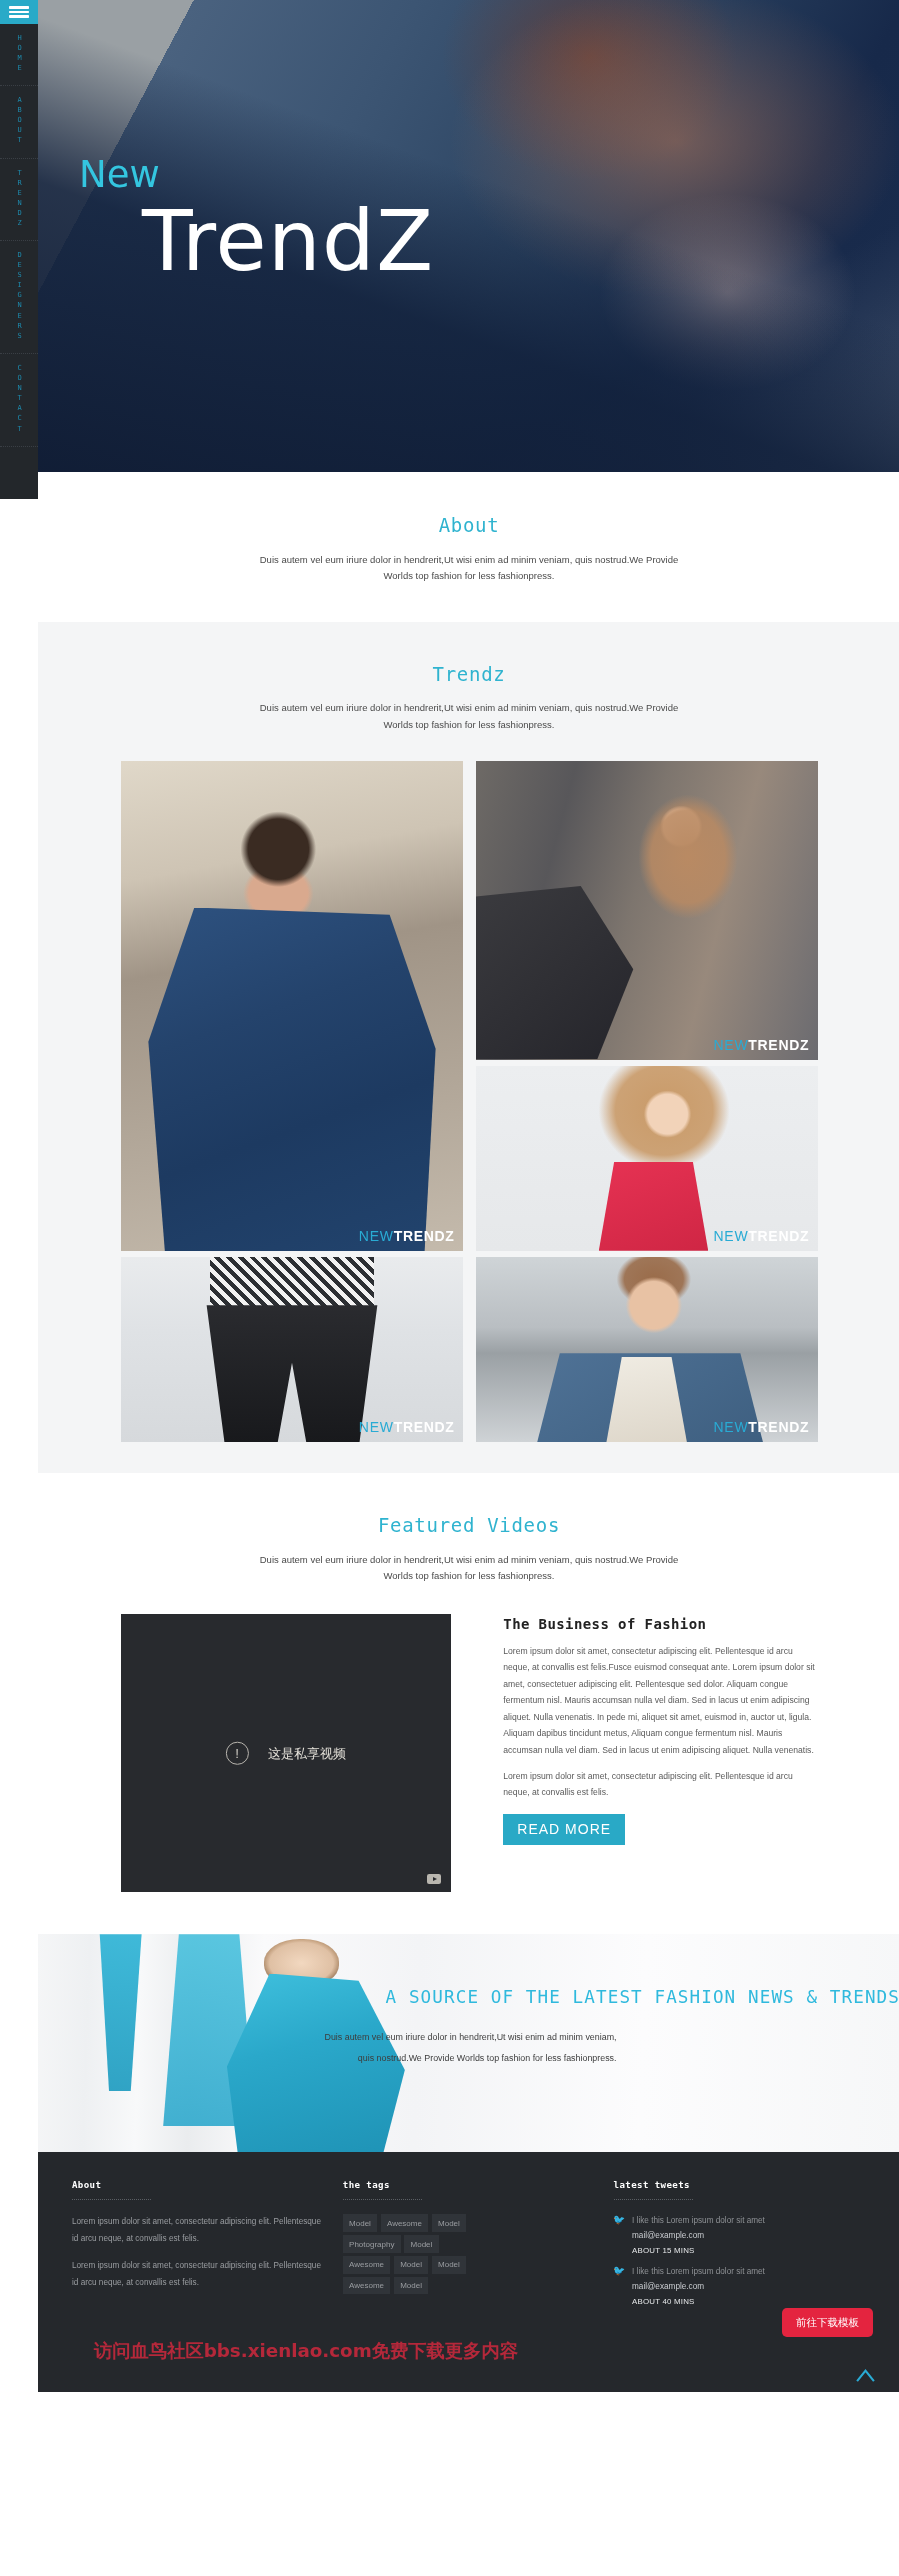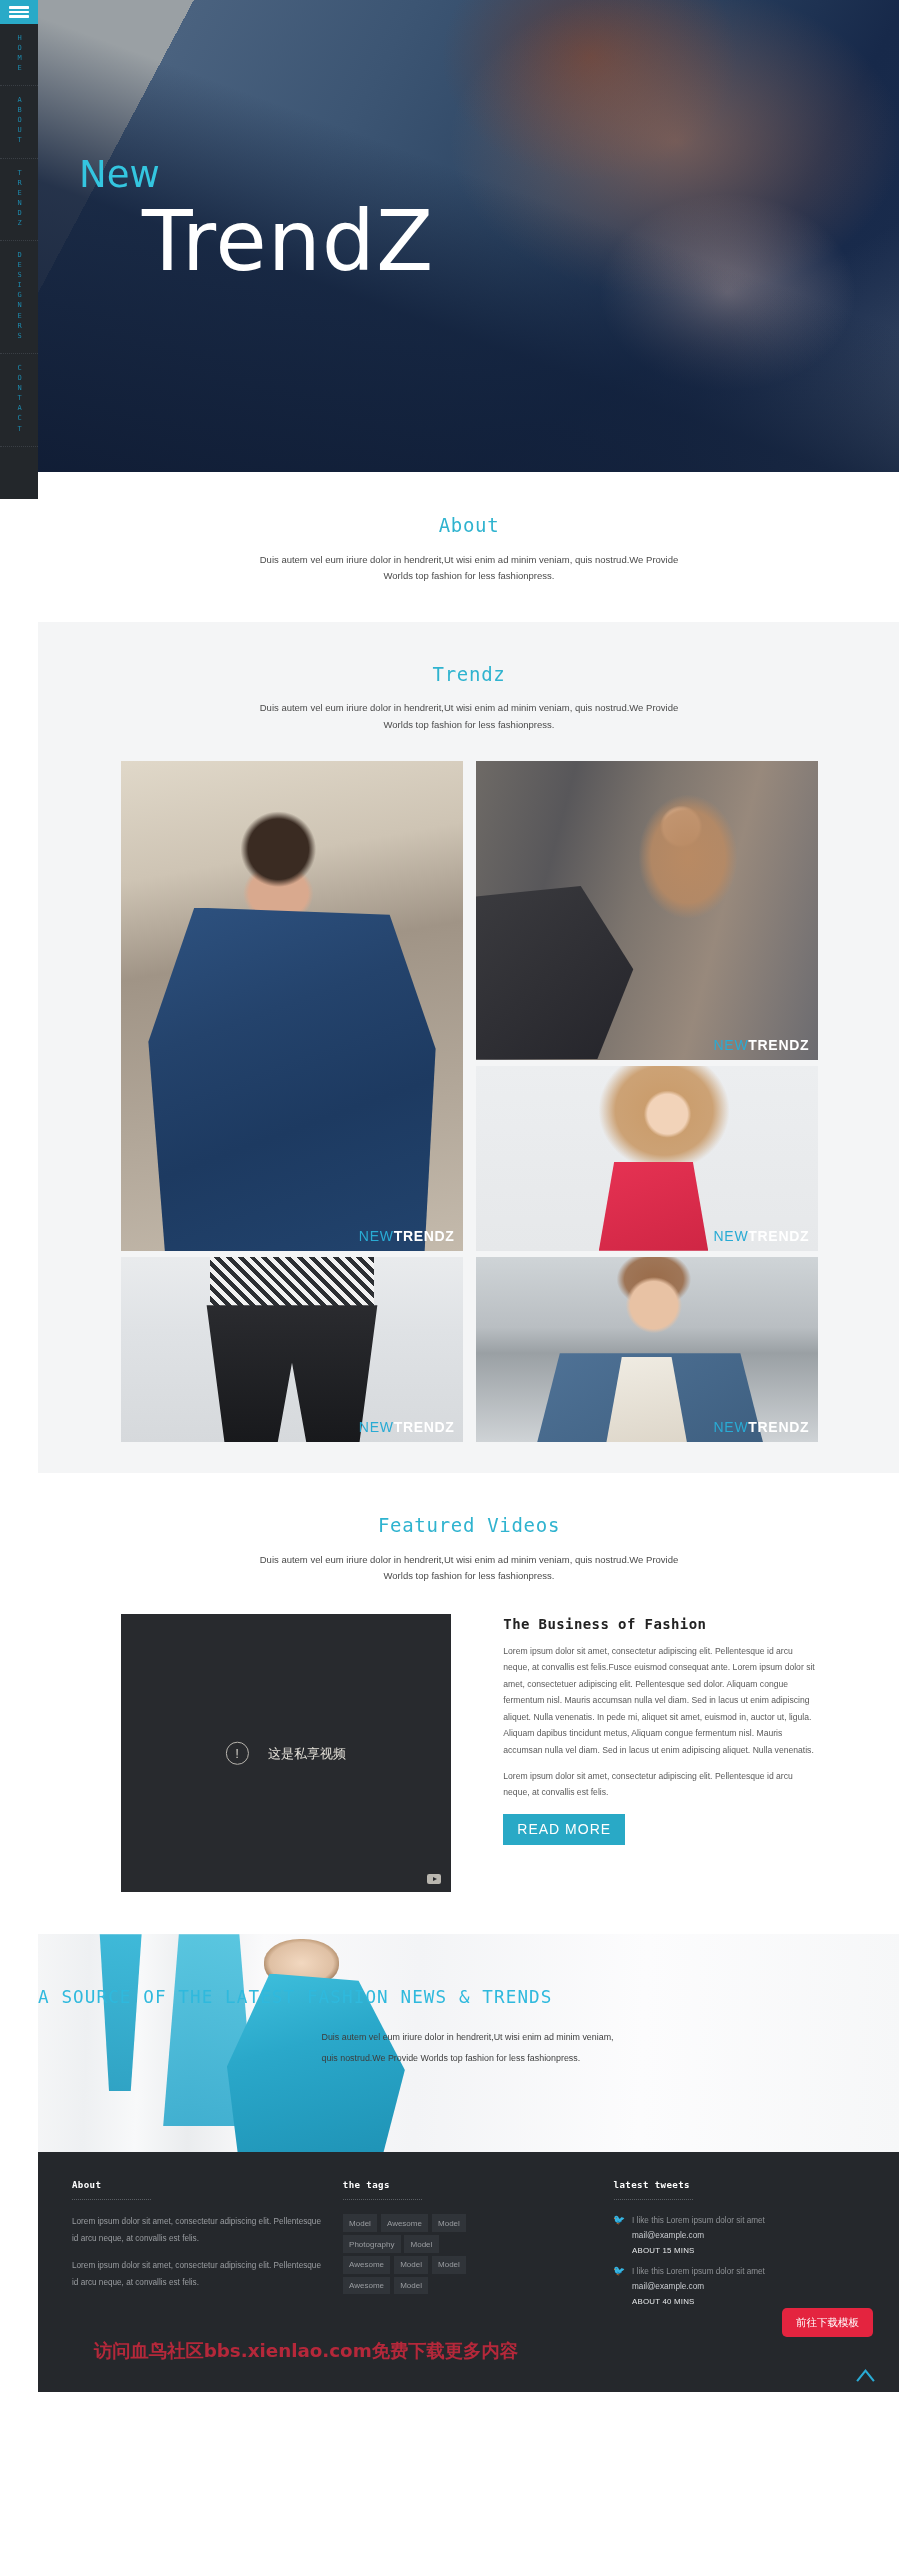--- a/index.html
+++ b/index.html
@@ -311,21 +311,21 @@
                 linear-gradient(180deg,#b9936d,#8d6b4c);
     border-radius: 48% 48% 46% 46%;
   }
   .px-model::after{
     content:"";position:absolute;left:8%;top:18%;width:86%;height:82%;
     background: linear-gradient(165deg,#3fc0dd 0%,#2aa8ca 40%,#1f93b6 100%);
     clip-path: polygon(24% 0%, 74% 4%, 100% 54%, 88% 100%, 6% 100%, 0% 52%);
   }
   .px-inner {
     position:relative; z-index:3;
-    text-align:left;
+    text-align:right;
     padding-top: 53px;
   }
   .px-title {
     font-family: "DejaVu Sans Mono", monospace;
     color: #2fb9dd;
     font-size: 17.6px;
     letter-spacing: 1.1px;
     font-weight: 400;
   }
   .px-sub {

